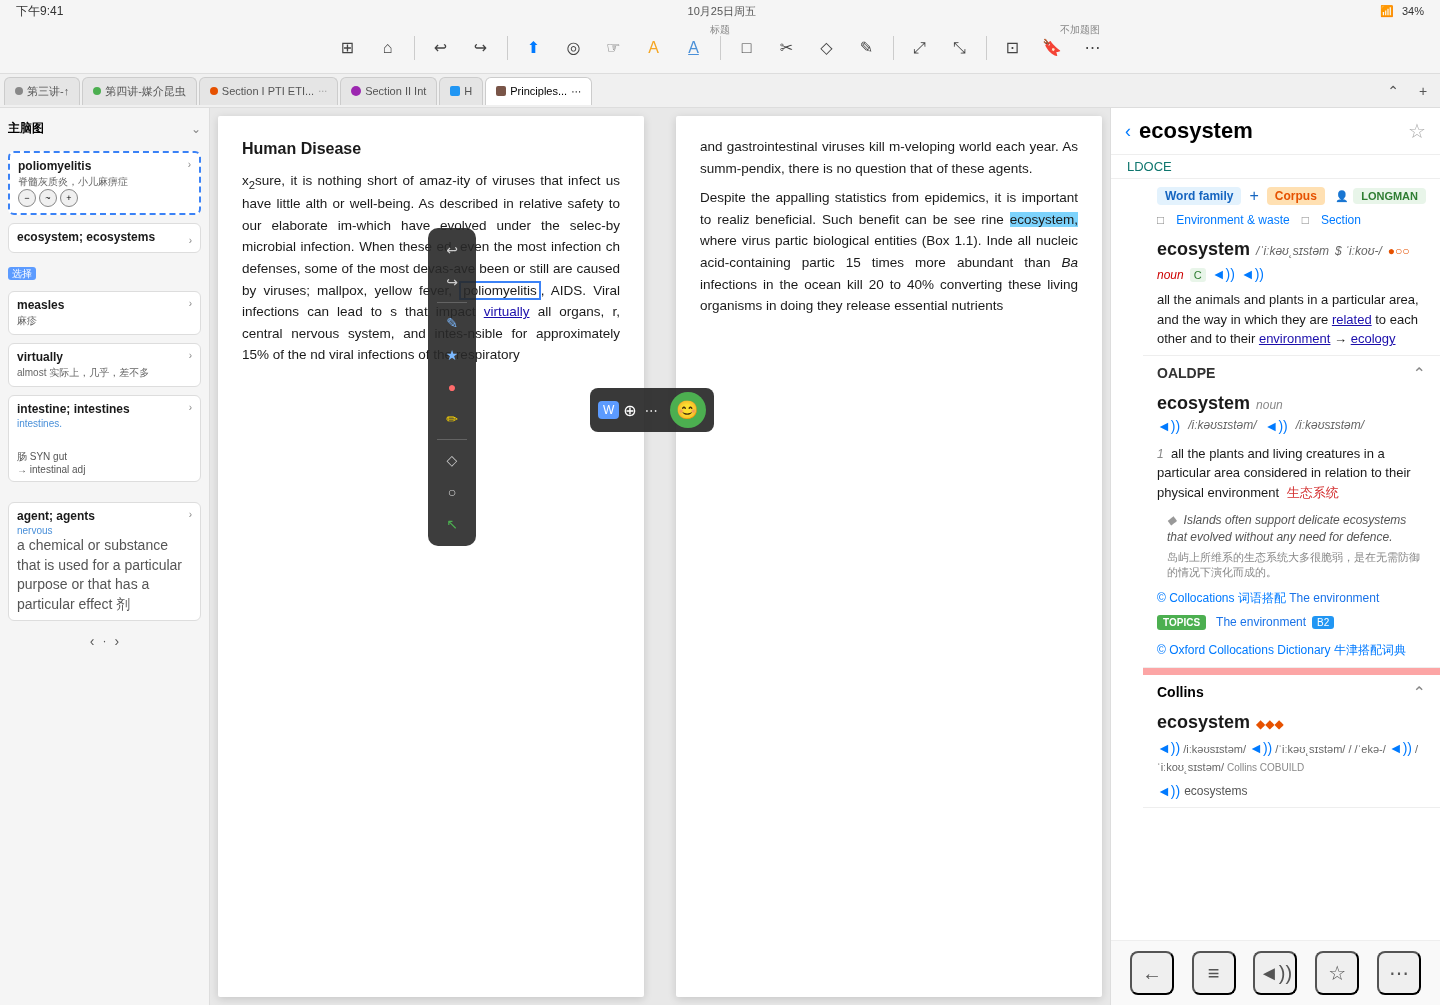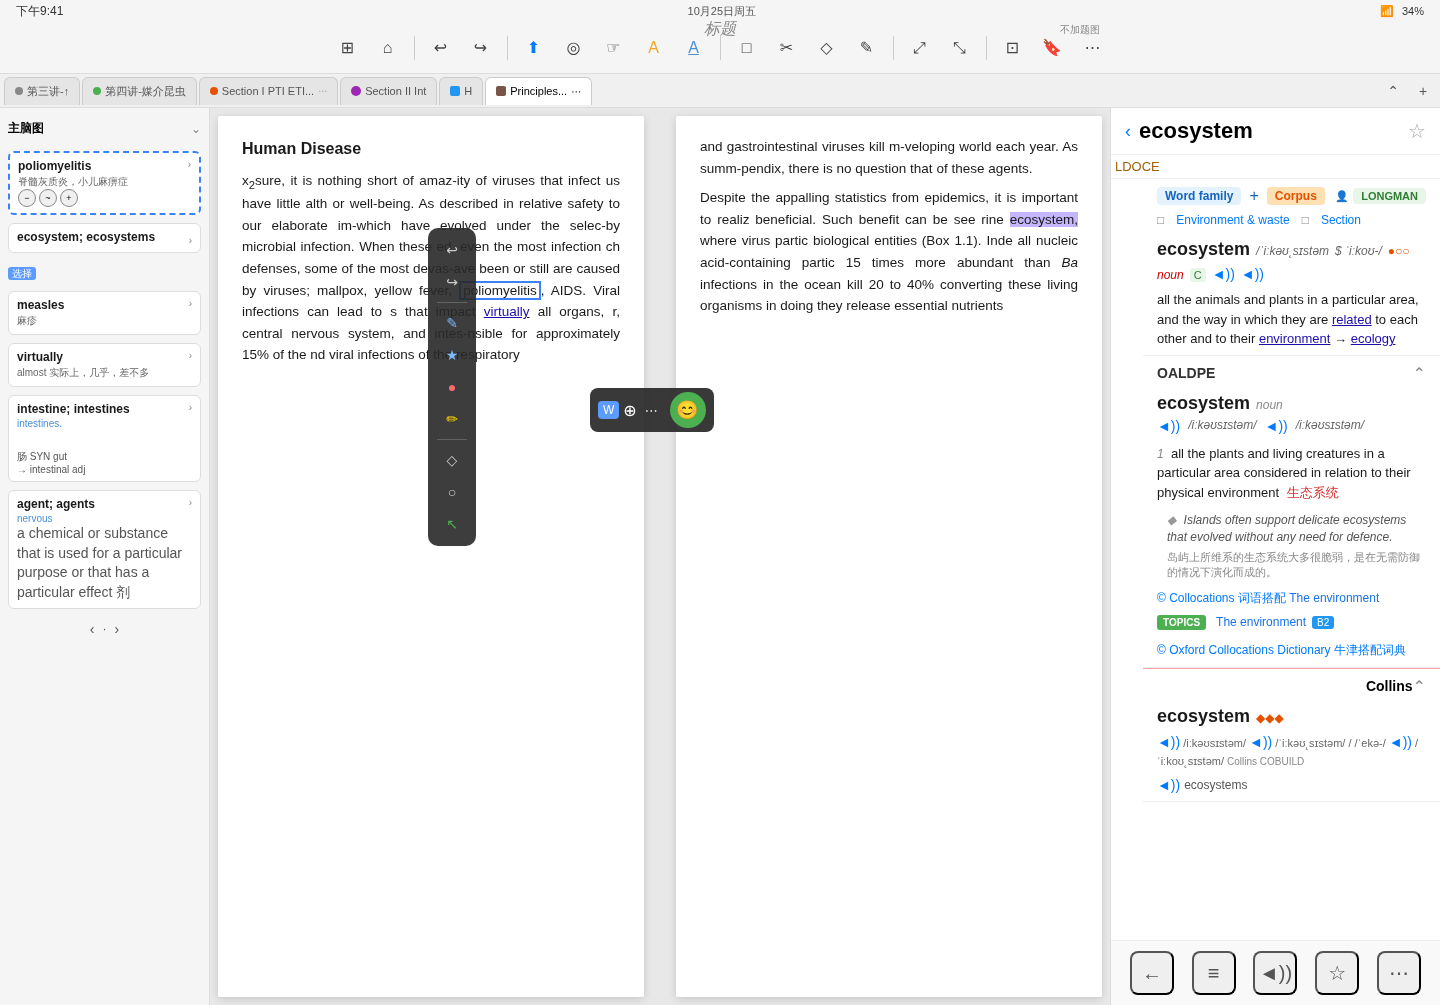--- a/index.html
+++ b/index.html
@@ -89,21 +89,21 @@
     }
     .doc-page {
       flex: 1; background: #fff; margin: 8px; border-radius: 2px;
       box-shadow: 0 2px 8px rgba(0,0,0,0.15); padding: 20px 24px;
       font-size: 13.5px; line-height: 1.6; color: #1a1a1a;
       min-width: 280px;
     }
     .doc-page h2 { font-size: 16px; font-weight: bold; margin-bottom: 8px; }
     .doc-page h3 { font-size: 15px; font-weight: bold; margin: 12px 0 6px; }
     .doc-page p { margin-bottom: 8px; text-align: justify; }
-    .highlight-blue { background: #c4b5fd; }
+    .highlight-blue { background: #7dd3fc; }
     .highlight-box { border: 2px solid #3b82f6; padding: 0 2px; }
     .underline { text-decoration: underline; }
 
     
     .text-popup {
       position: absolute; top: 280px; left: 380px;
       background: rgba(40,40,40,0.92); border-radius: 8px;
       padding: 4px 8px; display: flex; align-items: center; gap: 8px;
       z-index: 200; color: #fff; font-size: 13px;
     }
@@ -114,21 +114,21 @@
       width: 330px; background: #fff; border-left: 1px solid #ddd;
       display: flex; flex-direction: column; overflow: hidden;
     }
     .dict-header {
       display: flex; align-items: center; padding: 10px 14px;
       border-bottom: 1px solid #eee; gap: 8px;
     }
     .dict-back-btn { font-size: 18px; color: #007aff; cursor: pointer; }
     .dict-title { font-size: 22px; font-weight: bold; flex: 1; }
     .dict-star { font-size: 20px; color: #aaa; cursor: pointer; }
-    .dict-source { padding: 4px 4px; font-size: 13px; color: #a16207; border-bottom: 1px solid #eee; display: flex; align-items: center; justify-content: space-between; }
+    .dict-source { padding: 4px 16px; font-size: 13px; color: #0f766e; border-bottom: 1px solid #eee; display: flex; align-items: center; justify-content: space-between; }
     .dict-content { flex: 1; overflow-y: auto; padding: 0; }
     .dict-section { border-bottom: 1px solid #eee; margin-left: 32px; }
     .dict-section-header {
       display: flex; align-items: center; justify-content: space-between;
       padding: 8px 14px; cursor: pointer;
     }
     .dict-section-title { font-size: 14px; font-weight: bold; color: #333; }
     .dict-tag { display: inline-block; padding: 2px 8px; border-radius: 4px; font-size: 12px; font-weight: bold; cursor: pointer; }
     .tag-word-family { background: #e3f2fd; color: #1565c0; }
     .tag-corpus { background: #ffe0b2; color: #e65100; }
@@ -143,21 +143,21 @@
     .entry-def { font-size: 13px; line-height: 1.5; color: #1a1a1a; padding: 6px 14px; }
     .entry-example { font-size: 12px; color: #555; font-style: italic; padding: 4px 14px 4px 24px; line-height: 1.4; }
     .entry-example-cn { font-size: 11px; color: #888; padding: 0 14px 6px 24px; }
     .collocations-link { font-size: 12px; color: #007aff; cursor: pointer; padding: 4px 14px; }
     .topics-badge { display: inline-block; background: #4caf50; color: #fff; font-size: 10px; padding: 2px 6px; border-radius: 3px; font-weight: bold; margin-right: 4px; }
     .topics-row { padding: 4px 14px 8px; font-size: 12px; color: #555; display: flex; align-items: center; gap: 6px; }
     .b2-badge { background: #2196f3; color: #fff; font-size: 10px; padding: 1px 5px; border-radius: 3px; }
     .oxford-link { font-size: 12px; color: #007aff; cursor: pointer; padding: 4px 14px 8px; }
 
     
-    .collins-header { display: flex; align-items: center; justify-content: flex-end; padding: 8px 14px; border-top: 1px solid #fca5a5; }
+    .collins-header { display: flex; align-items: center; justify-content: space-between; padding: 8px 14px; border-top: 7px solid #fca5a5; }
     .collins-title { font-size: 14px; font-weight: bold; }
     .collins-phonetics { font-size: 11px; color: #666; padding: 2px 14px 6px; line-height: 1.6; }
     .collins-plural { font-size: 12px; color: #555; padding: 0 14px 8px; display: flex; align-items: center; gap: 4px; }
 
     
     .dict-bottom-toolbar {
       display: flex; align-items: center; justify-content: space-around;
       padding: 10px; border-top: 1px solid #eee; background: #f9f9f9;
     }
     .dict-bottom-btn { width: 44px; height: 44px; display: flex; align-items: center; justify-content: center; font-size: 20px; color: #555; cursor: pointer; border-radius: 8px; }
@@ -177,21 +177,21 @@
 <div class="status-bar">
   <span class="status-bar-left">下午9:41</span>
   <span style="font-size:11px;color:#555;">10月25日周五</span>
   <div class="status-bar-right">
     <span>📶</span>
     <span>34%</span>
   </div>
 </div>
 
 <div class="toolbar">
-  <span style="font-size:16px;color:#888;position:absolute;left:50%;transform:translateX(-50%) translateY(-18px);font-style:italic;">标题</span>
+  <span style="font-size:10px;color:#888;position:absolute;left:50%;transform:translateX(-50%) translateY(-18px);">标题</span>
   <span style="font-size:10px;color:#888;position:absolute;left:75%;transform:translateX(-50%) translateY(-18px);">不加题图</span>
 
   <button class="toolbar-btn">⊞</button>
   <button class="toolbar-btn">⌂</button>
   <div class="toolbar-separator"></div>
   <button class="toolbar-btn">↩</button>
   <button class="toolbar-btn">↪</button>
   <div class="toolbar-separator"></div>
   <button class="toolbar-btn" style="color:#007aff;">⬆</button>
   <button class="toolbar-btn">◎</button>
@@ -296,21 +296,21 @@
     <div class="vocab-card" style="display:flex;justify-content:space-between;align-items:flex-start;">
       <div>
         <div class="vocab-card-title">intestine; intestines</div>
         <div style="font-size:10px;color:#4a90d9;">intestines.</div>
         <div style="font-size:10px;color:#555;margin-top:21px;">肠 SYN gut</div>
         <div style="font-size:10px;color:#555;">→ intestinal adj</div>
       </div>
       <span style="font-size:10px;color:#888;">›</span>
     </div>
 
-    <div class="vocab-card" style="display:flex;justify-content:space-between;align-items:flex-start;">
+    <div class="vocab-card" style="display:flex;justify-content:space-between;align-items:flex-start;margin-top:12px;">
       <div>
         <div class="vocab-card-title">agent; agents</div>
         <div style="font-size:10px;color:#4a90d9;">nervous</div>
         <div style="font-size:14px;color:#555;line-height:1.4;">a chemical or substance that is used for a particular purpose or that has a particular effect 剂</div>
       </div>
       <span style="font-size:10px;color:#888;">›</span>
     </div>
 
     <div class="vocab-nav">
       <button style="border:none;background:transparent;cursor:pointer;font-size:14px;color:#555;">‹</button>

